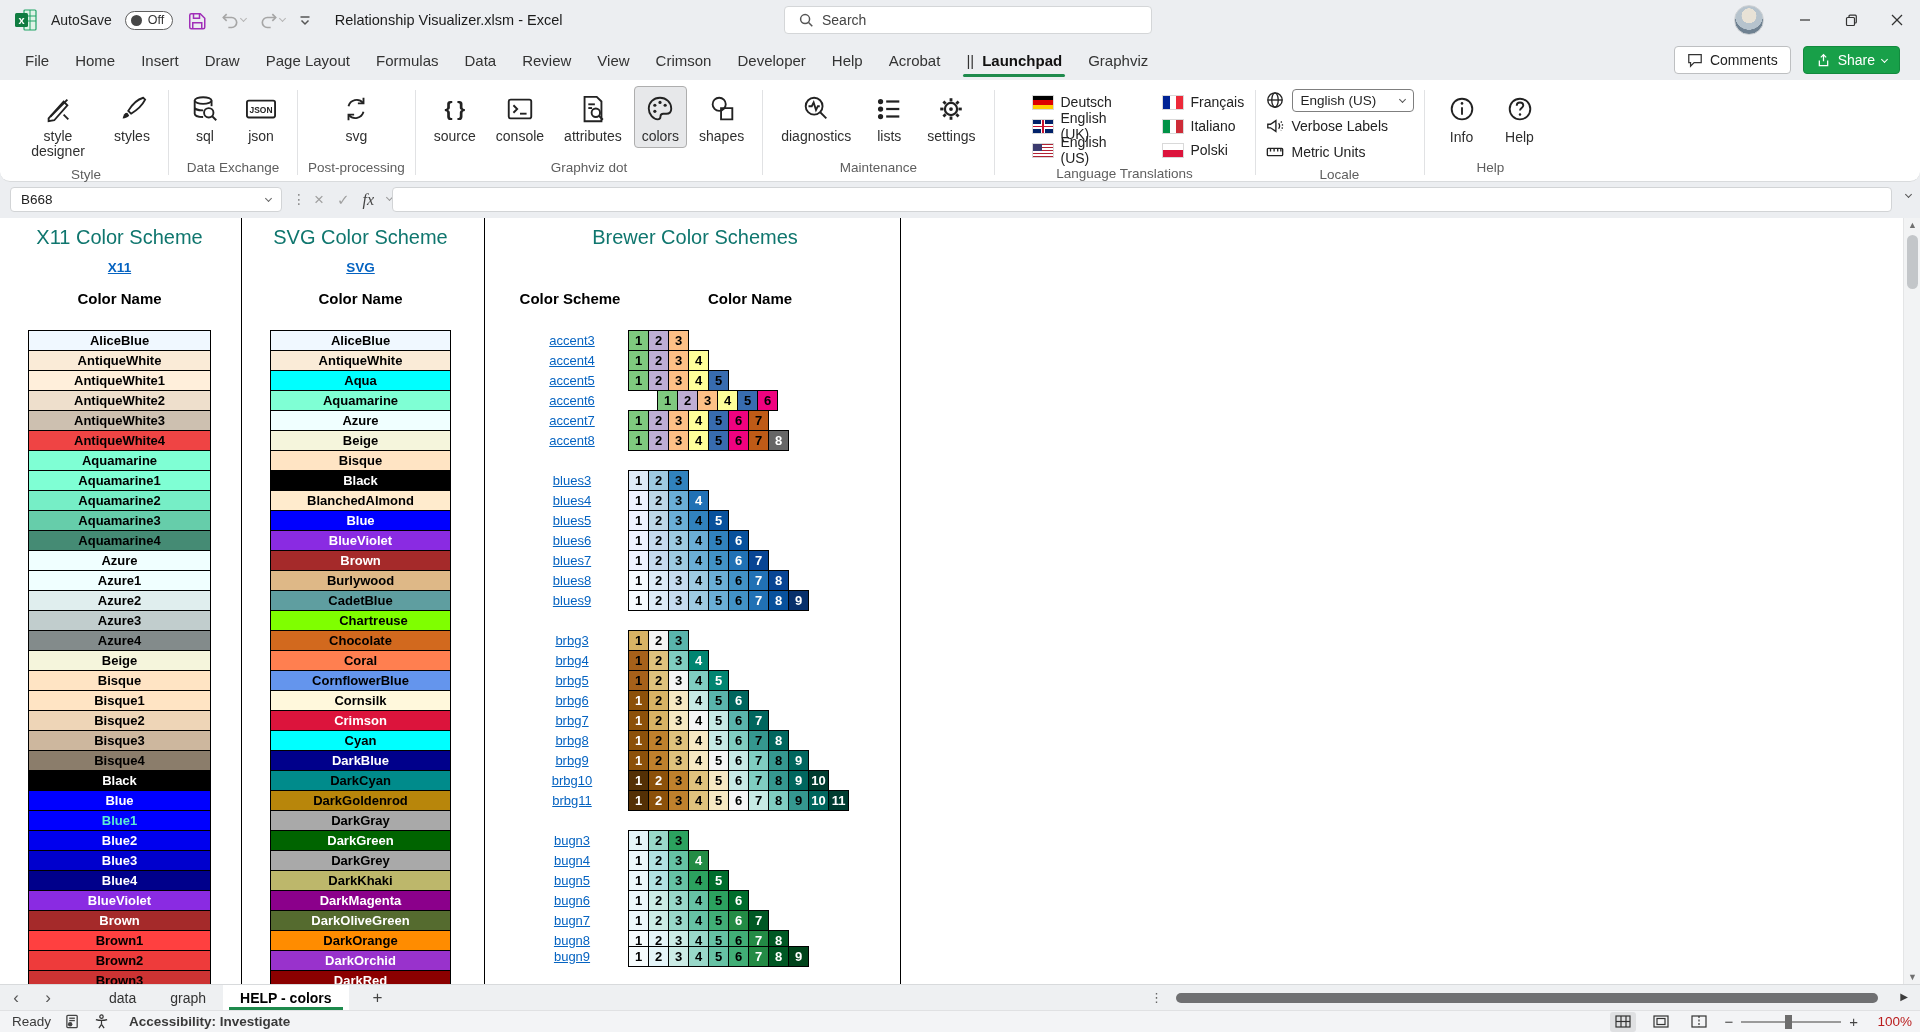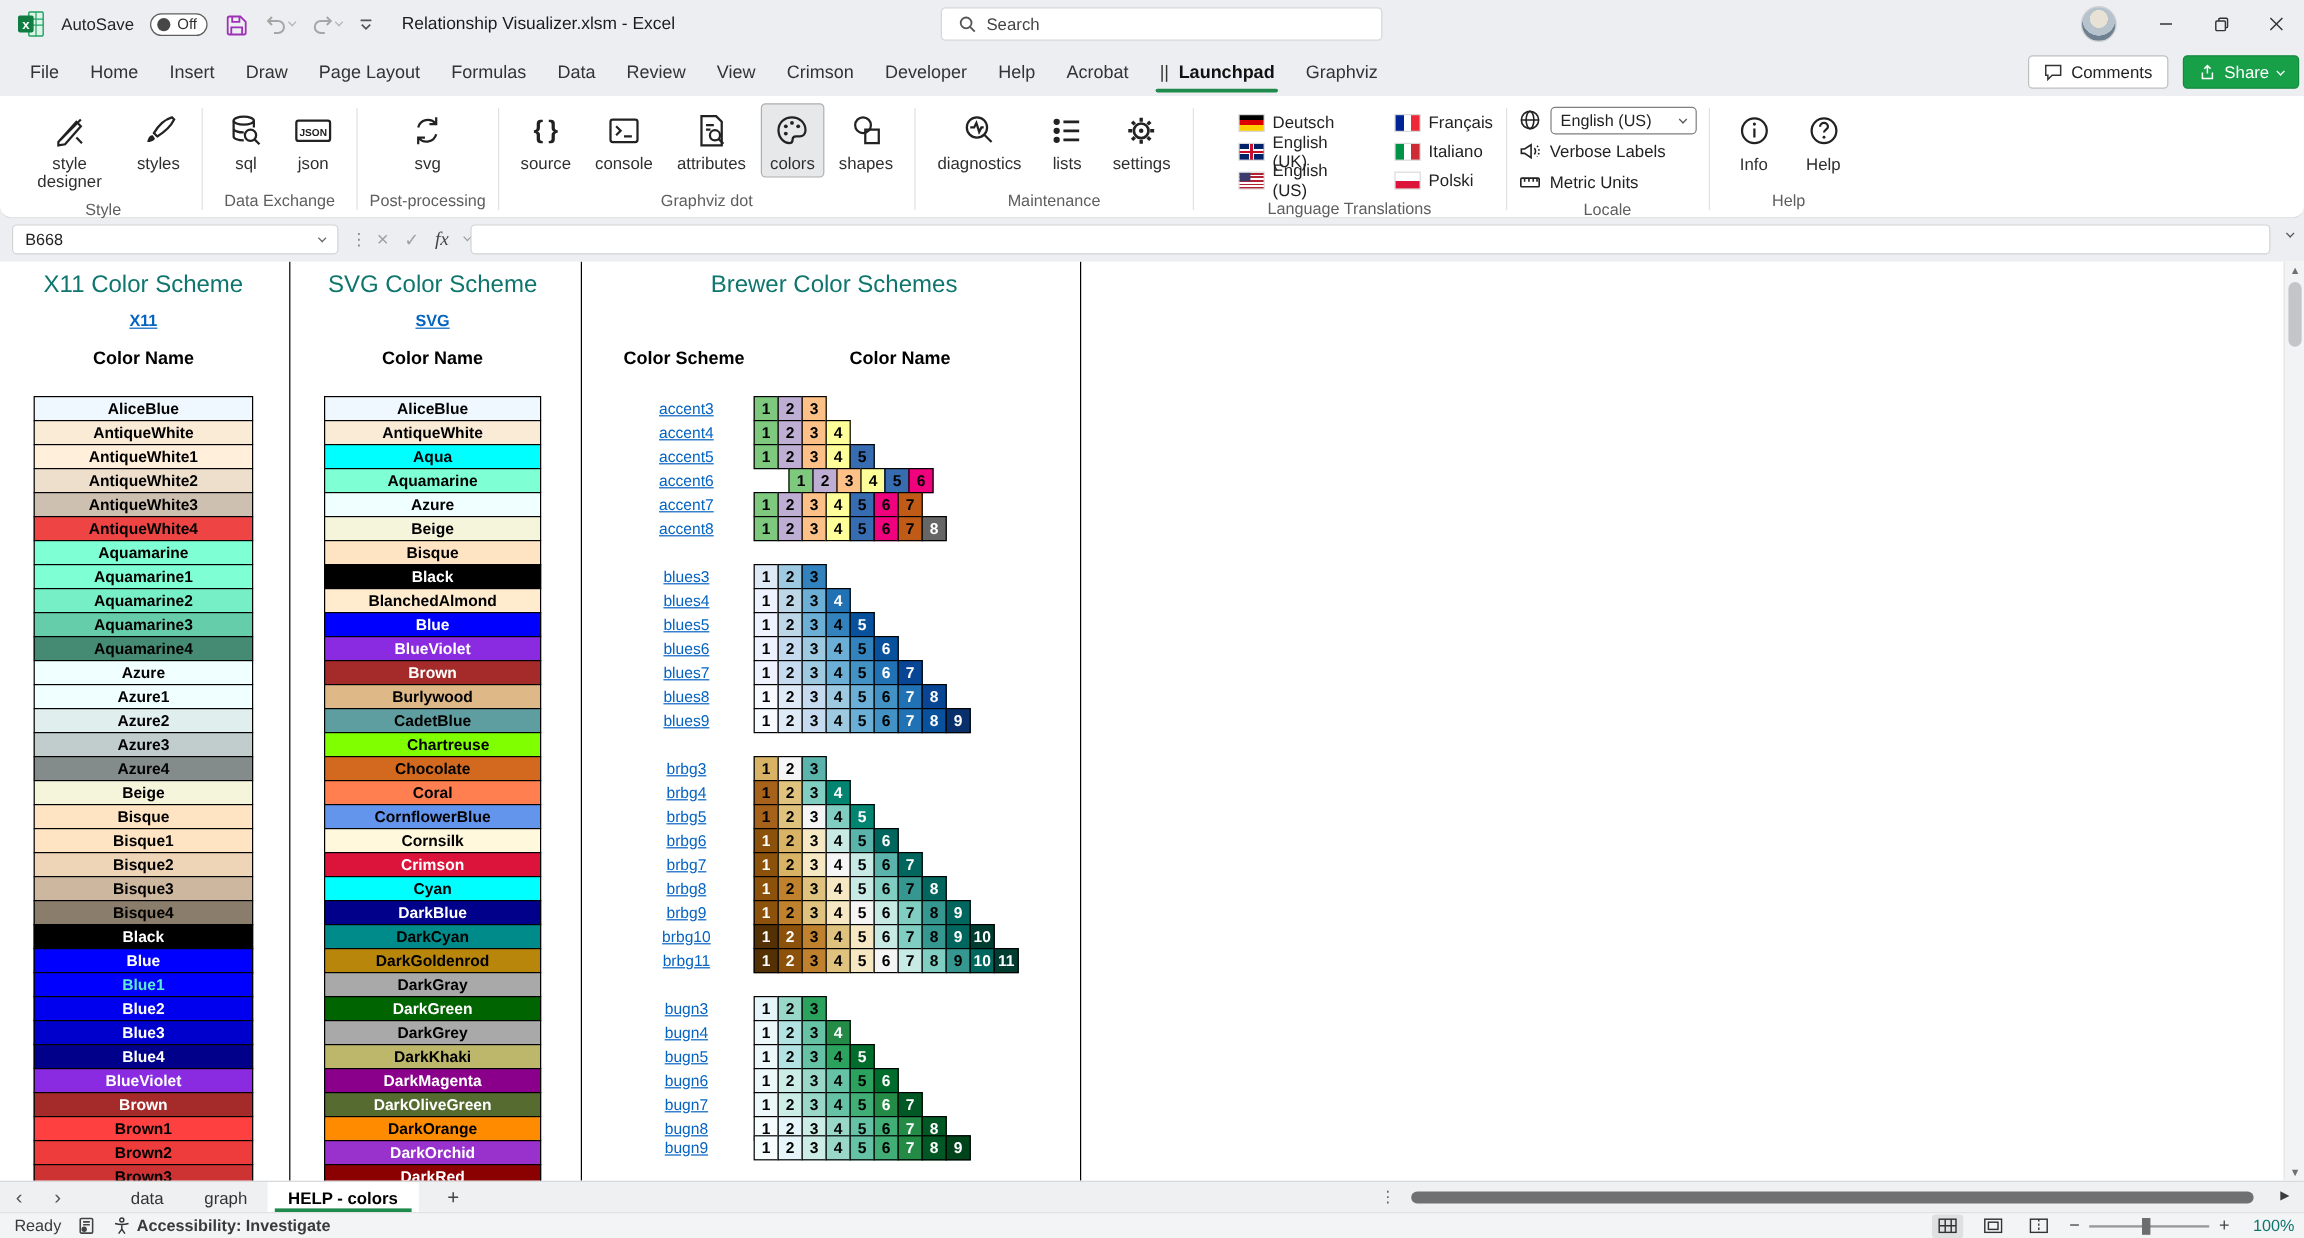--- a/index.html
+++ b/index.html
@@ -25,21 +25,21 @@
   .win-btns { position:absolute; right:0; top:0; display:flex; }
   .win-btn { width:46px; height:40px; display:flex; align-items:center; justify-content:center; color:#333; }
 
   
   .tabrow { position:absolute; left:0; top:40px; width:1920px; height:40px; background:#eceef1; }
   #rtabs { display:flex; align-items:center; height:40px; padding-left:12px; }
   .tab { padding:0 13px; height:40px; display:flex; align-items:center; gap:8px; font-size:15px; color:#333; position:relative; cursor:default; }
   .tab.active { color:#111; }
   .tab.active::after { content:""; position:absolute; left:10px; right:10px; bottom:3px; height:3px; background:#1e8a4c; border-radius:2px; }
   .tabpfx { font-weight:400; color:#333; }
-  .tr-actions { position:absolute; right:4px; top:6px; display:flex; gap:12px;text-align:center; }
+  .tr-actions { position:absolute; right:20px; top:6px; display:flex; gap:12px;text-align:center; }
   .pill { height:28px; border-radius:4px; display:flex; align-items:center; gap:7px; font-size:14px; padding:0 12px; }
   .pill.comments { background:#fff; border:1px solid #bdbfc1; color:#222; }
   .pill.share { background:#18a049; border:1px solid #138a3e; color:#fff; }
 
   
   .ribbon { position:absolute; left:0; top:80px; width:1920px; height:102px; background:#fff; border-bottom:1px solid #d9dbdd; border-radius:0 0 10px 10px; display:flex; align-items:stretch; padding:4px 6px 0 6px; }
   .rgroup { display:flex; flex-direction:column; align-items:center; padding:2px 8px 0 8px; }
   .rbtns { flex:1; display:flex; align-items:flex-start; gap:4px; }
   .rbtn { display:flex; flex-direction:column; align-items:center; gap:4px; padding:6px 7px 3px 7px; border-radius:4px; border:1px solid transparent; min-width:52px; }
   .rbtn.sel { background:#e7e8ea; border-color:#aeaeae; }
@@ -105,29 +105,29 @@
   .stab.active::after { content:""; position:absolute; left:6px; right:6px; bottom:1px; height:3px; background:#1e8a4c; }
   .stab-add { margin-left:24px; font-size:17px; color:#444; }
   .sheet-dots { position:absolute; left:1150px; font-size:13px; color:#666; }
   .hscroll { position:absolute; left:1172px; right:30px; top:7px; height:12px; background:#eef0f2; }
   .hthumb { position:absolute; left:4px; right:12px; top:1px; height:10px; background:#6f7072; border-radius:5px; }
   .harr { position:absolute; right:12px; top:6px; font-size:10px; color:#3c3c3c; }
 
   
   .statusbar { position:absolute; left:0; top:1010px; width:1920px; height:22px; background:#f3f4f6; border-top:1px solid #e0e1e3; display:flex; align-items:center; font-size:13.5px; color:#3a3a3a; }
   .sb-left { display:flex; align-items:center; gap:14px; padding-left:12px; }
-  .sb-acc { display:flex; align-items:center; gap:5px; font-weight:700; }
+  .sb-acc { display:flex; align-items:center; gap:20px; font-weight:700; }
   .sb-right { position:absolute; right:8px; display:flex; align-items:center; gap:12px; }
   .viewbtn { width:26px; height:20px; display:flex; align-items:center; justify-content:center; border-radius:3px; }
   .viewbtn.sel { background:#dfe0e2; }
   .zoomer { display:flex; align-items:center; gap:8px; }
   .ztrack { width:100px; height:2px; background:#9a9a9a; position:relative; }
   .zthumb { position:absolute; left:44px; top:-6px; width:7px; height:14px; background:#6d6d6d; }
   .zsign { font-size:15px; color:#444; }
-  .zpct { width:42px; text-align:right; font-size:13.5px; color:#0f766e; }
+  .zpct { width:42px; text-align:right; font-size:13.5px; color:#b91c1c; }
 </style>
 </head>
 <body>
 
 <div id="app">
 
   <div class="titlebar">
     <span>
       <svg width="24" height="24" viewBox="0 0 24 24">
           <rect x="10" y="2" width="12" height="20" rx="1" fill="#dff3e6" stroke="#21a366" stroke-width="1.2"></rect>

